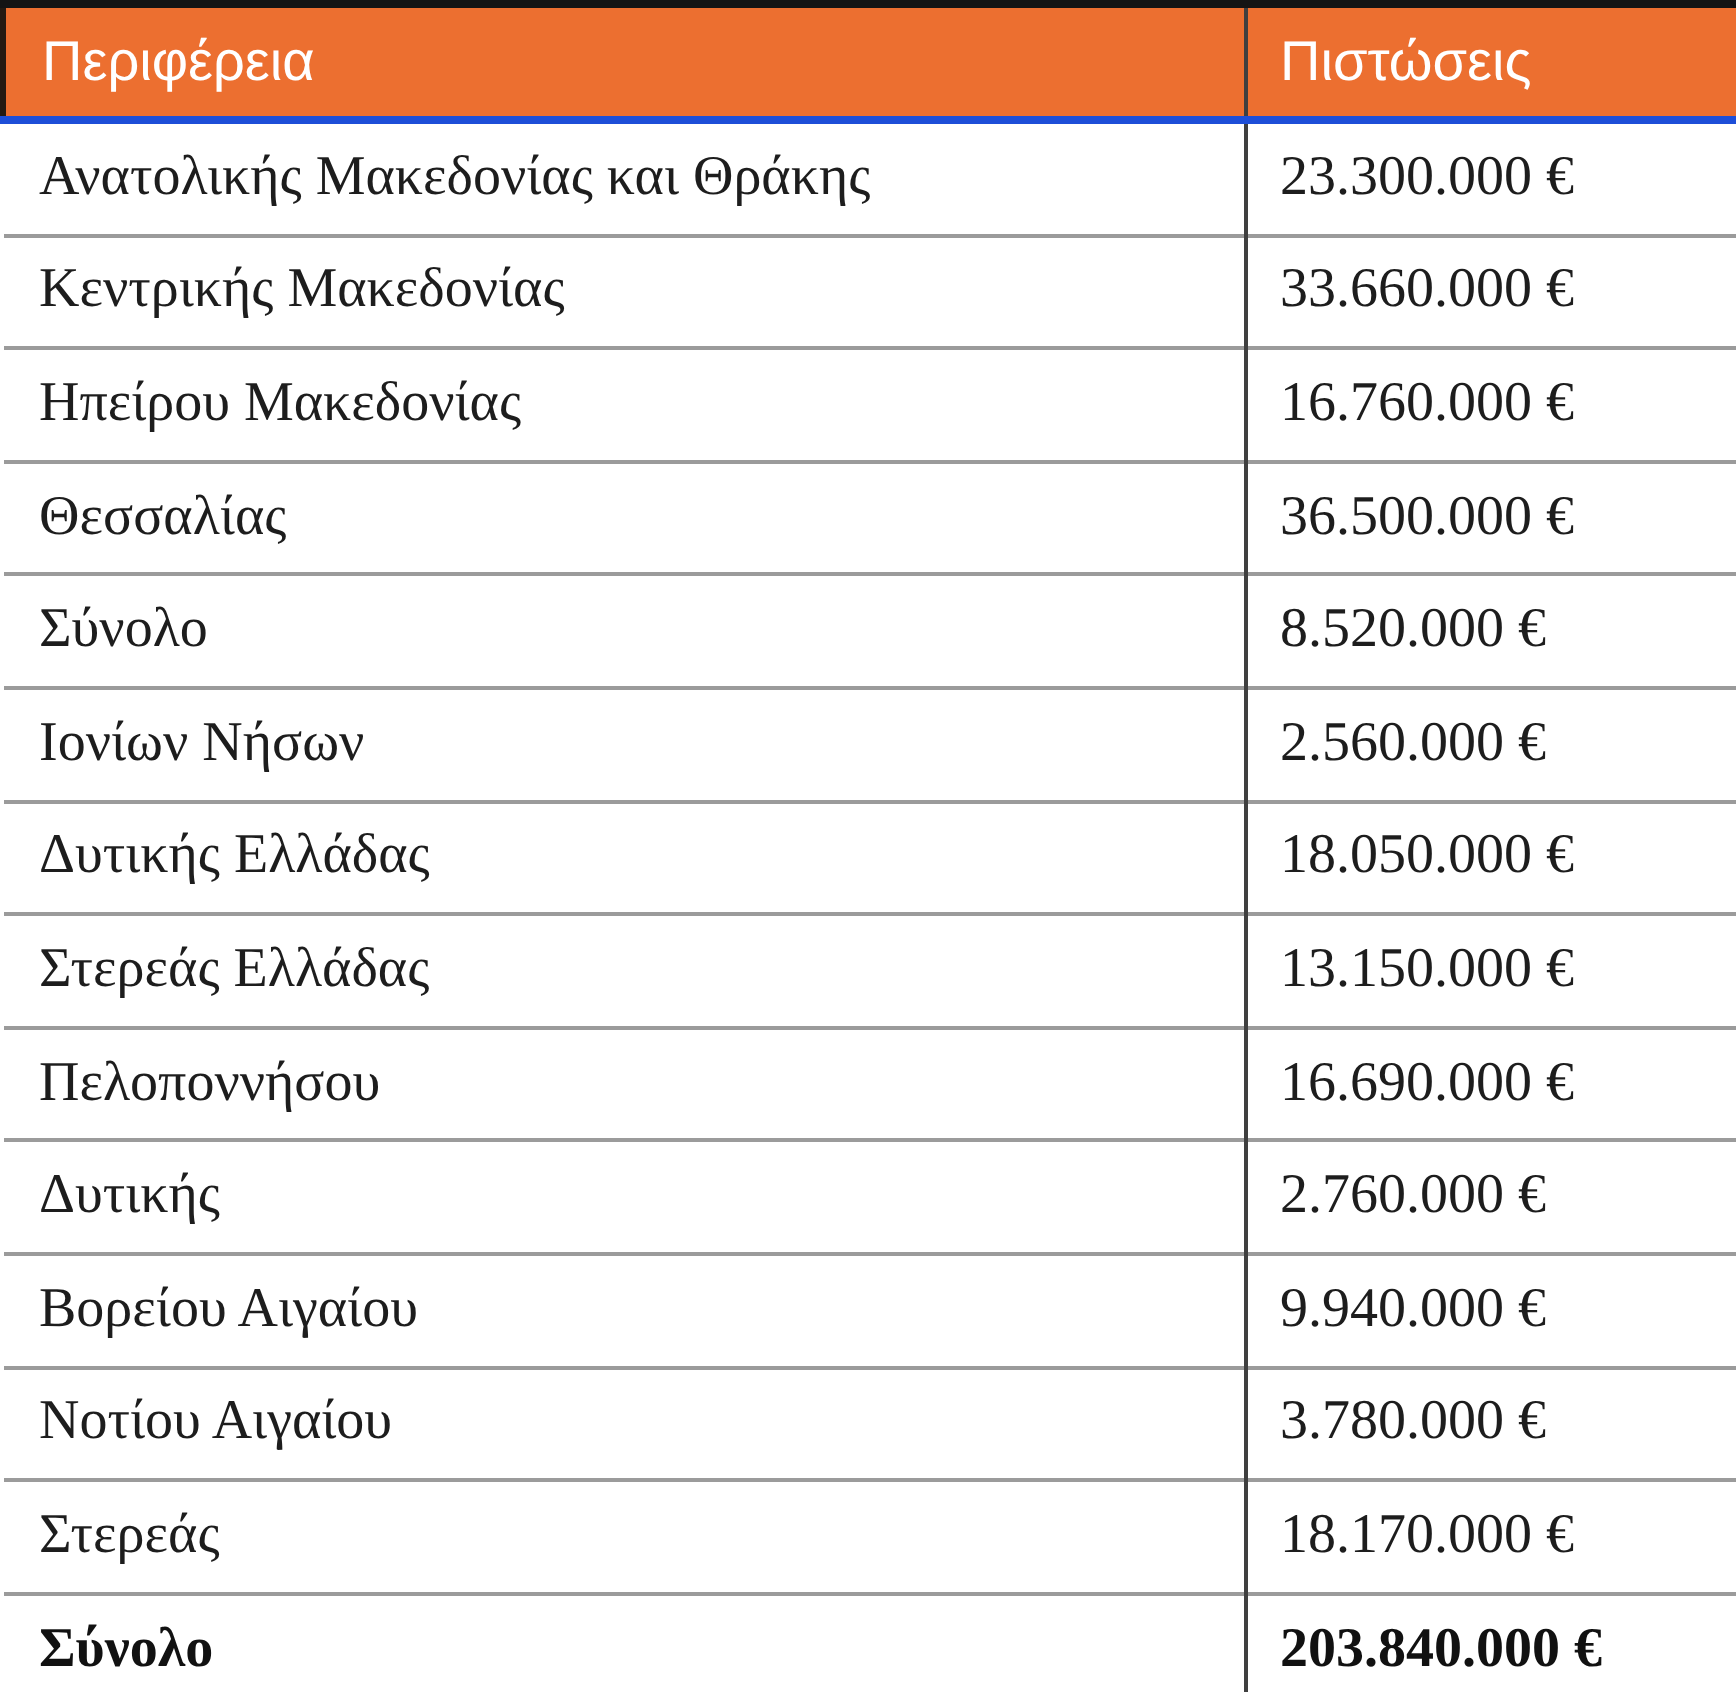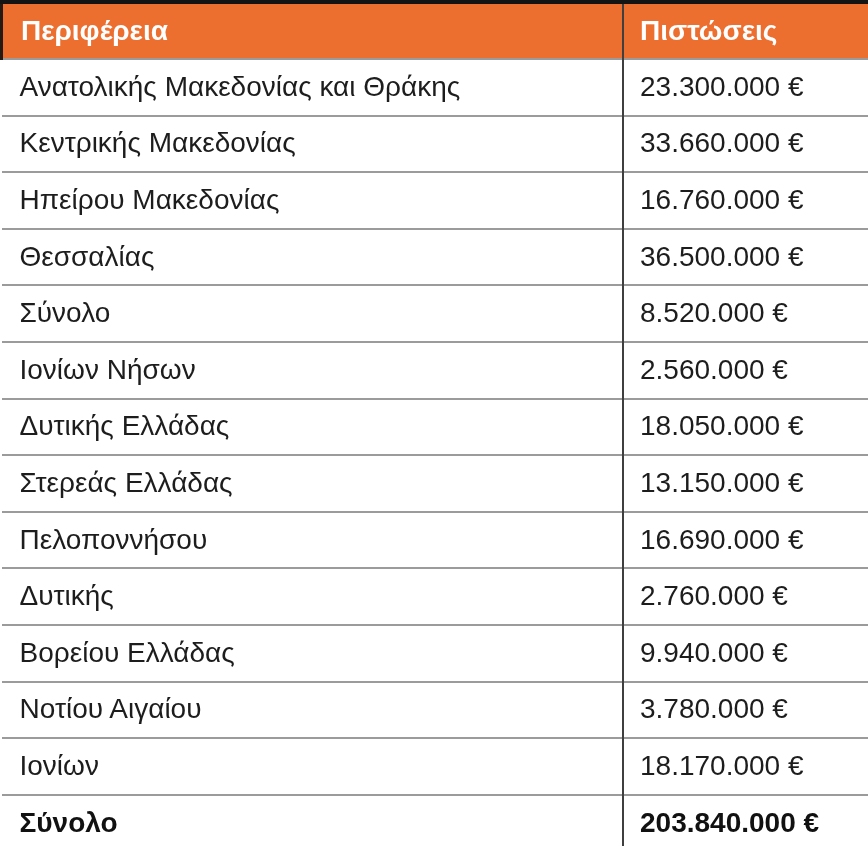--- a/index.html
+++ b/index.html
@@ -27,42 +27,43 @@
     border-bottom: 2px solid #8a8a8a;
     font-size: 28px;
     line-height: 1.1;
   }
   .col-region { width: 601px; }
   .col-amount { width: 265px; }
 
   th {
     background: #EC6F30;
     color: #ffffff;
-    font-weight: bold;
+    font-weight: normal;
     text-align: left;
     height: 54px;
     padding: 0;
-    border-bottom: 1px solid #1d4ed8;
+    border-bottom: 4px solid #1d4ed8;
     vertical-align: middle;
   }
   th:first-child {
     padding-left: 18px;
     border-left: 3px solid #241a12;
   }
   th + th, td + td {
     border-left: 2px solid #3f3f3f;
     padding-left: 16px;
   }
   td {
     height: 54.6px;
     padding: 0;
     vertical-align: middle;
     border-top: 2px solid #9b9b9b;
     background: #ffffff;
     color: #1d1d1d;
+    font-family: Liberation Serif, serif;
   }
   td:first-child {
     padding-left: 18px;
   }
   tr.total-row td {
     font-weight: bold;
     color: #111111;
   }
 </style>
 </head>
@@ -111,29 +112,29 @@
         </tr>
         <tr>
           <td>Πελοποννήσου</td>
           <td>16.690.000 €</td>
         </tr>
         <tr>
           <td>Δυτικής</td>
           <td>2.760.000 €</td>
         </tr>
         <tr>
-          <td>Βορείου Ελλάδας</td>
+          <td>Βορείου Αιγαίου</td>
           <td>9.940.000 €</td>
         </tr>
         <tr>
           <td>Νοτίου Αιγαίου</td>
           <td>3.780.000 €</td>
         </tr>
         <tr>
-          <td>Ιονίων</td>
+          <td>Στερεάς</td>
           <td>18.170.000 €</td>
         </tr>
       </tbody>
     <tbody>
       <tr class="total-row">
         <td>Σύνολο</td>
         <td>203.840.000 €</td>
       </tr>
     </tbody>
   </table>

